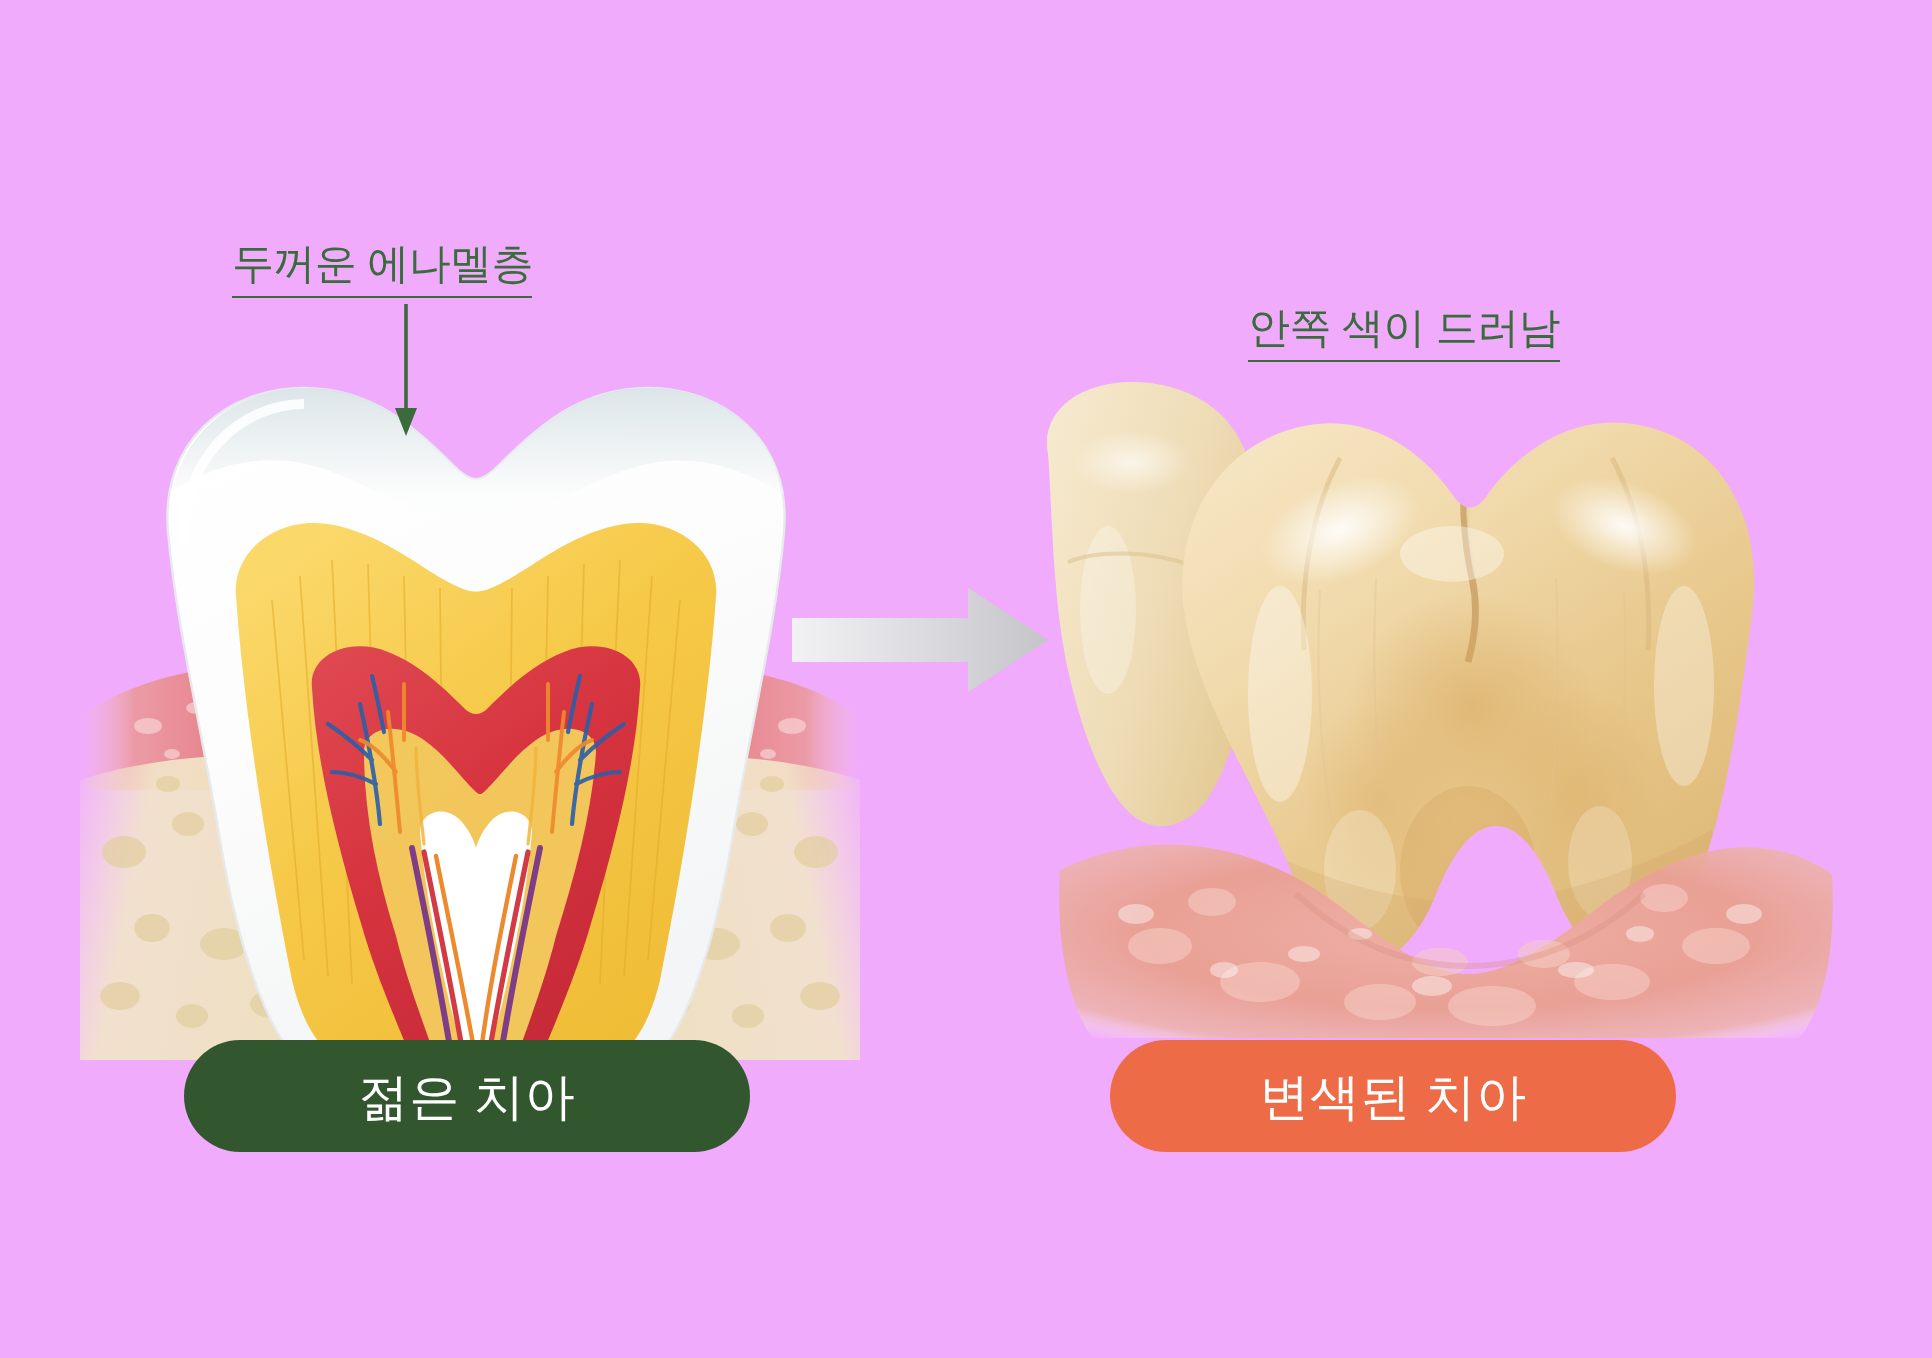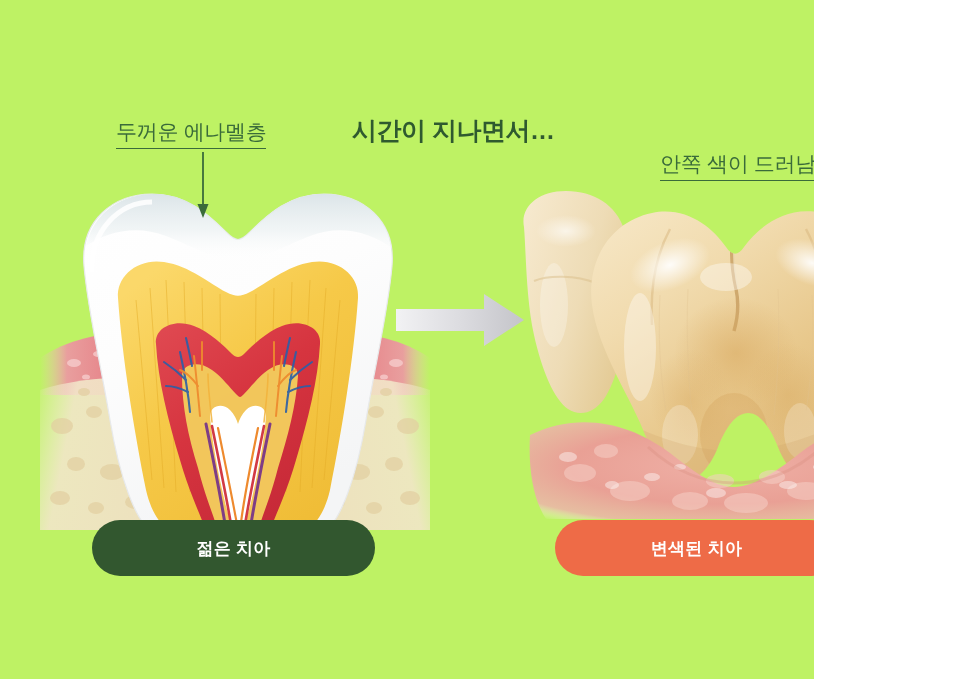--- a/index.html
+++ b/index.html
@@ -5,44 +5,44 @@
   html, body {
     margin: 0;
     padding: 0;
     background: #ffffff;
   }
   body {
     font-family: "Liberation Sans", "DejaVu Sans", sans-serif;
   }
   #stage {
     position: relative;
-    width: 814px;
+    width: 966px;
     height: 679px;
-    background: #bef264;
+    background: #f0abfc;
     overflow: hidden;
   }
 
   
   .label-green {
     position: absolute;
     color: #3a6b3a;
     font-size: 21px;
     font-weight: 400;
     letter-spacing: -0.3px;
     white-space: nowrap;
   }
   .label-green .u {
     display: inline-block;
     border-bottom: 1.6px solid #3a6b3a;
     padding-bottom: 2px;
   }
 
   #lbl-enamel-thick { left: 116px; top: 118px; }
   #lbl-enamel-thin  { left: 636px; top: 112px; }
-  #lbl-inner-color  { left: 660px; top: 150px; }
+  #lbl-inner-color  { left: 624px; top: 150px; }
 
   #lbl-time {
     position: absolute;
     left: 352px;
     top: 114px;
     color: #2f5a2f;
     font-size: 25px;
     font-weight: 700;
     letter-spacing: -0.5px;
     white-space: nowrap;
@@ -67,22 +67,22 @@
   }
 
   
   .badge {
     position: absolute;
     display: flex;
     align-items: center;
     justify-content: center;
     border-radius: 34px;
     color: #ffffff;
-    font-size: 17px;
-    font-weight: 700;
+    font-size: 25px;
+    font-weight: 400;
     letter-spacing: 0.3px;
     height: 56px;
   }
   #badge-young {
     left: 92px;
     top: 520px;
     width: 283px;
     background: #32572f;
   }
   #badge-stained {
@@ -408,21 +408,20 @@
         <stop offset="100%" stop-color="#c4c4c9"></stop>
       </linearGradient>
     </defs>
     <path d="M0 17 L88 17 L88 2 L128 28 L88 54 L88 39 L0 39 Z" fill="url(#gArrowRight)"></path>
   </svg>
 
   <div class="label-green" id="lbl-enamel-thick">
     <span class="u">두꺼운 에나멜층</span>
   </div>
 
-  <div id="lbl-time">시간이 지나면서…</div>
 
 
   <div class="label-green" id="lbl-inner-color">
     <span class="u">안쪽 색이 드러남</span>
   </div>
 
   <div class="badge" id="badge-young">
     <span>젊은 치아</span>
   </div>
 

